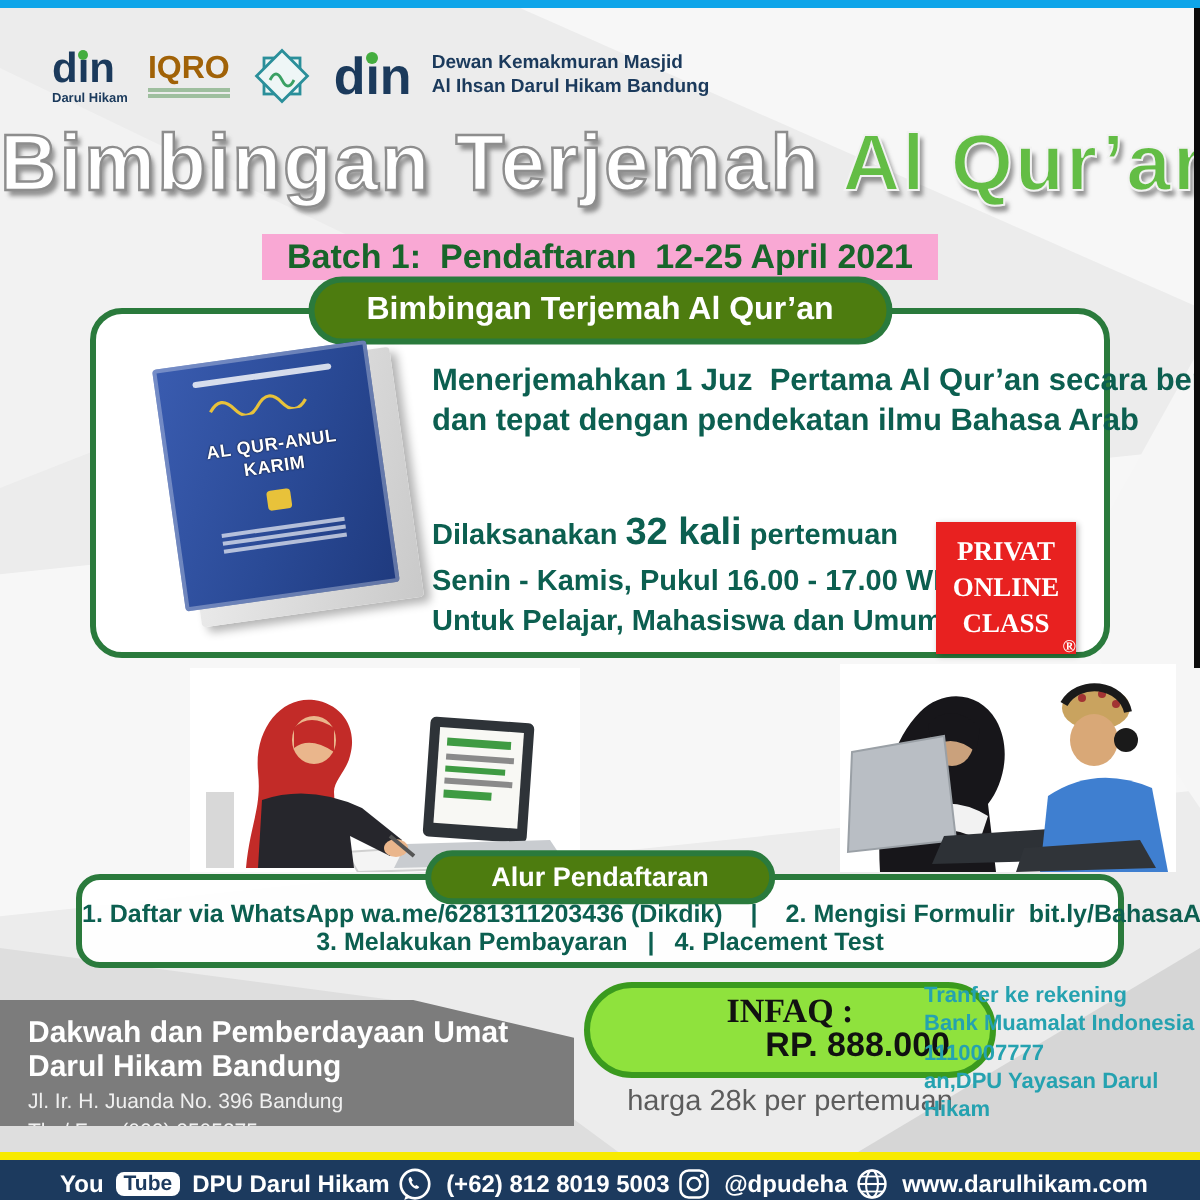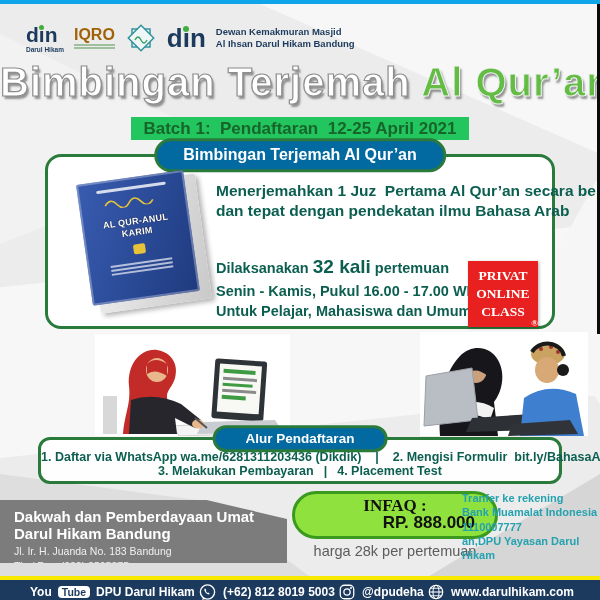--- a/index.html
+++ b/index.html
@@ -33,28 +33,28 @@
   .iqro .bars i { display:block; height:2px; background:#9fbf9f; }
   .orgtext { font-size:9.5px; font-weight:bold; color:#1b3a5c; line-height:1.3; }
 
   
   .title { left:0; top:56px; width:100%; text-align:center; font-size:40px; font-weight:800;
            letter-spacing:1px; white-space:nowrap; }
   .title .w { color:#ffffff; -webkit-text-stroke:1.2px #8d8d8d; text-shadow:2px 3px 2px rgba(70,70,70,.55); }
   .title .g { color:#63bd45; -webkit-text-stroke:1px #f2f2f2; text-shadow:2px 3px 2px rgba(70,70,70,.55); }
 
   .batch { left:0; top:115px; width:100%; text-align:center; }
-  .batch span { background:#22c55e; color:#17652a; font-weight:bold; font-size:17px;
+  .batch span { background:#f9a8d4; color:#17652a; font-weight:bold; font-size:17px;
                 padding:2px 12px; white-space:pre; }
 
   
   .mainbox { left:45px; top:150px; width:510px; height:175px; background:#fff;
              border:3px solid #2a7a3c; border-radius:16px; }
   .pill { position:absolute; left:50%; top:0; transform:translate(-50%,-55%);
-          background:#0369a1; color:#fff; font-weight:bold; border:3px solid #2a7a3c;
+          background:#4d7c0f; color:#fff; font-weight:bold; border:3px solid #2a7a3c;
           border-radius:26px; white-space:nowrap; }
   .pill-main { font-size:16px; padding:5px 26px; }
   .desc { position:absolute; left:168px; top:24px; width:336px; color:#0c5f50;
           font-weight:bold; font-size:15.5px; line-height:1.32; }
   .desc div { white-space:pre; }
   .meet { position:absolute; left:168px; top:97px; color:#0c5f50; font-weight:bold;
           font-size:14.5px; line-height:1.4; }
   .meet .big { font-size:19px; }
   .badge { position:absolute; right:14px; top:104px; width:70px; height:66px; background:#e82120;
            color:#fff; font-family:"Liberation Serif", serif; font-weight:bold; font-size:13.5px;
@@ -256,21 +256,21 @@
       <span>1. Daftar via WhatsApp wa.me/6281311203436 (Dikdik)</span><span class="sep">|</span><span>2. Mengisi Formulir  bit.ly/BahasaArabDH</span>
     </div>
     <div class="steps-row steps-row2">
       <span>3. Melakukan Pembayaran</span><span class="sep">|</span><span>4. Placement Test</span>
     </div>
   </div>
 
   <div class="layer graybox">
     <div class="g-big">Dakwah dan Pemberdayaan Umat</div>
     <div class="g-big">Darul Hikam Bandung</div>
-    <div class="g-small">Jl. Ir. H. Juanda No. 183 Bandung</div>
+    <div class="g-small">Jl. Ir. H. Juanda No. 396 Bandung</div>
     <div class="g-small">Tlp / Fax. (022) 2505375</div>
   </div>
 
   <div class="layer infaq">
     <div class="infaq-l1">
       <span class="infaq-label">INFAQ :</span>
     </div>
     <div class="infaq-new">RP. 888.000</div>
   </div>
   <div class="layer infaq-note">harga 28k per pertemuan</div>

